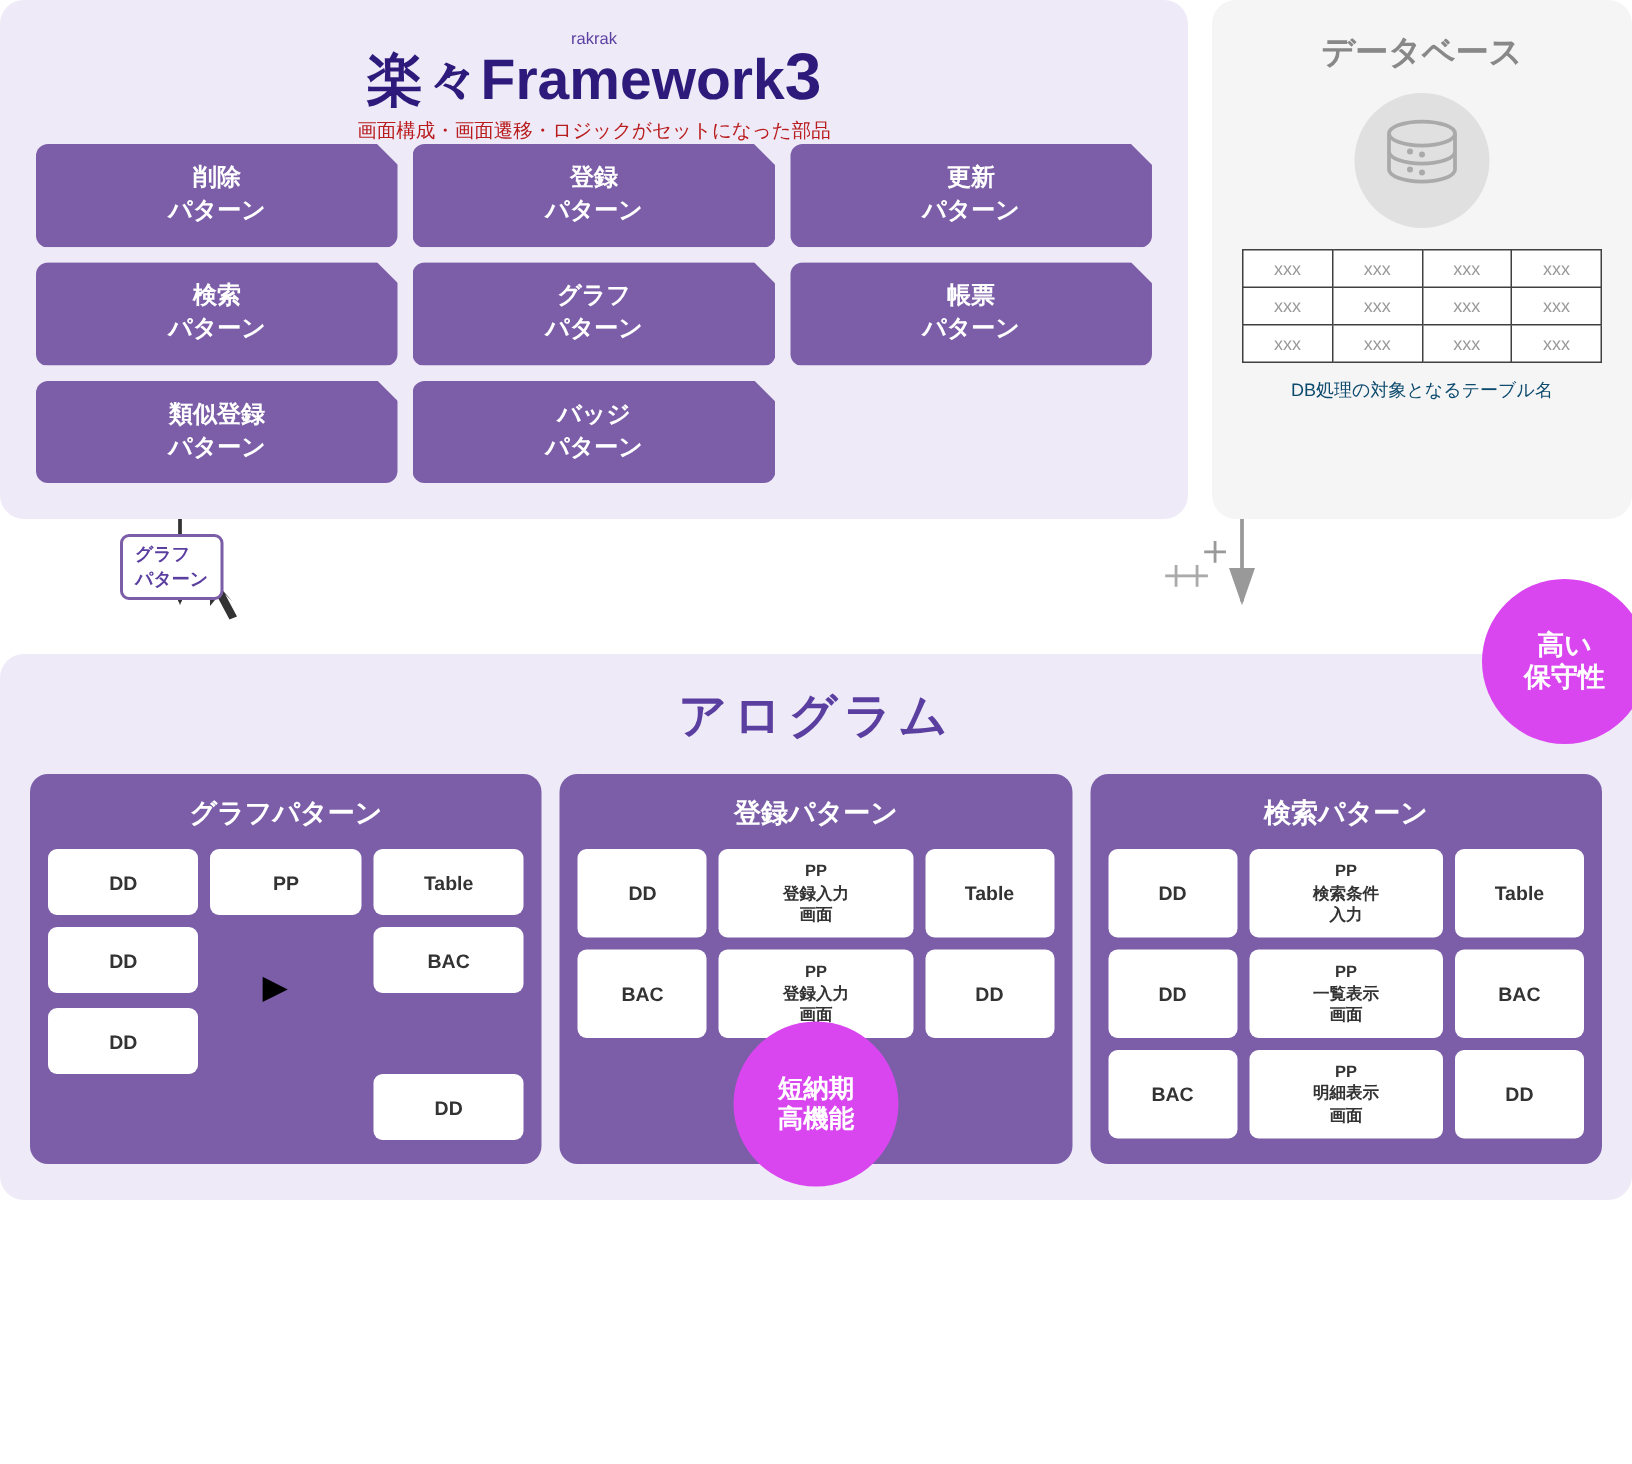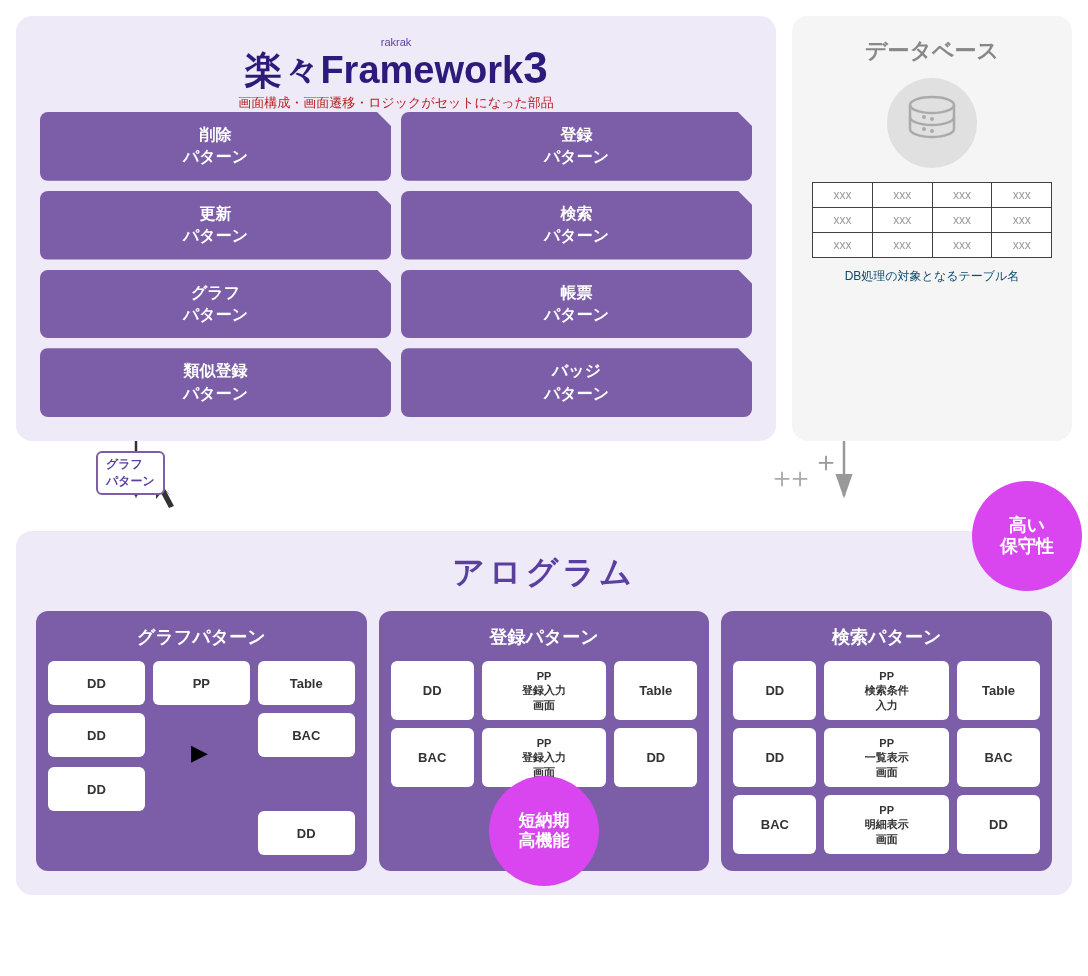--- a/index.html
+++ b/index.html
@@ -7,21 +7,21 @@
       font-family: 'Hiragino Sans', 'Meiryo', 'Yu Gothic', sans-serif;
       background: #fff;
       width: 1088px;
       min-height: 976px;
       overflow: hidden;
     }
 
     .main-container {
       width: 1088px;
       min-height: 976px;
-      padding: 16px;
+      padding: 0;
       background: #fff;
       position: relative;
     }
 
     
     .top-section {
       display: flex;
       gap: 16px;
       margin-bottom: 0;
     }
@@ -67,21 +67,21 @@
     }
 
     .description {
       text-align: center;
       font-size: 13px;
       color: #b91c1c;
     }
 
     .pattern-grid {
       display: grid;
-      grid-template-columns: repeat(2, 1fr);
+      grid-template-columns: repeat(3, 1fr);
       gap: 10px;
     }
 
     .pattern-card {
       background: #7b5ea7;
       border-radius: 8px;
       padding: 12px 8px;
       text-align: center;
       color: white;
       font-size: 16px;

